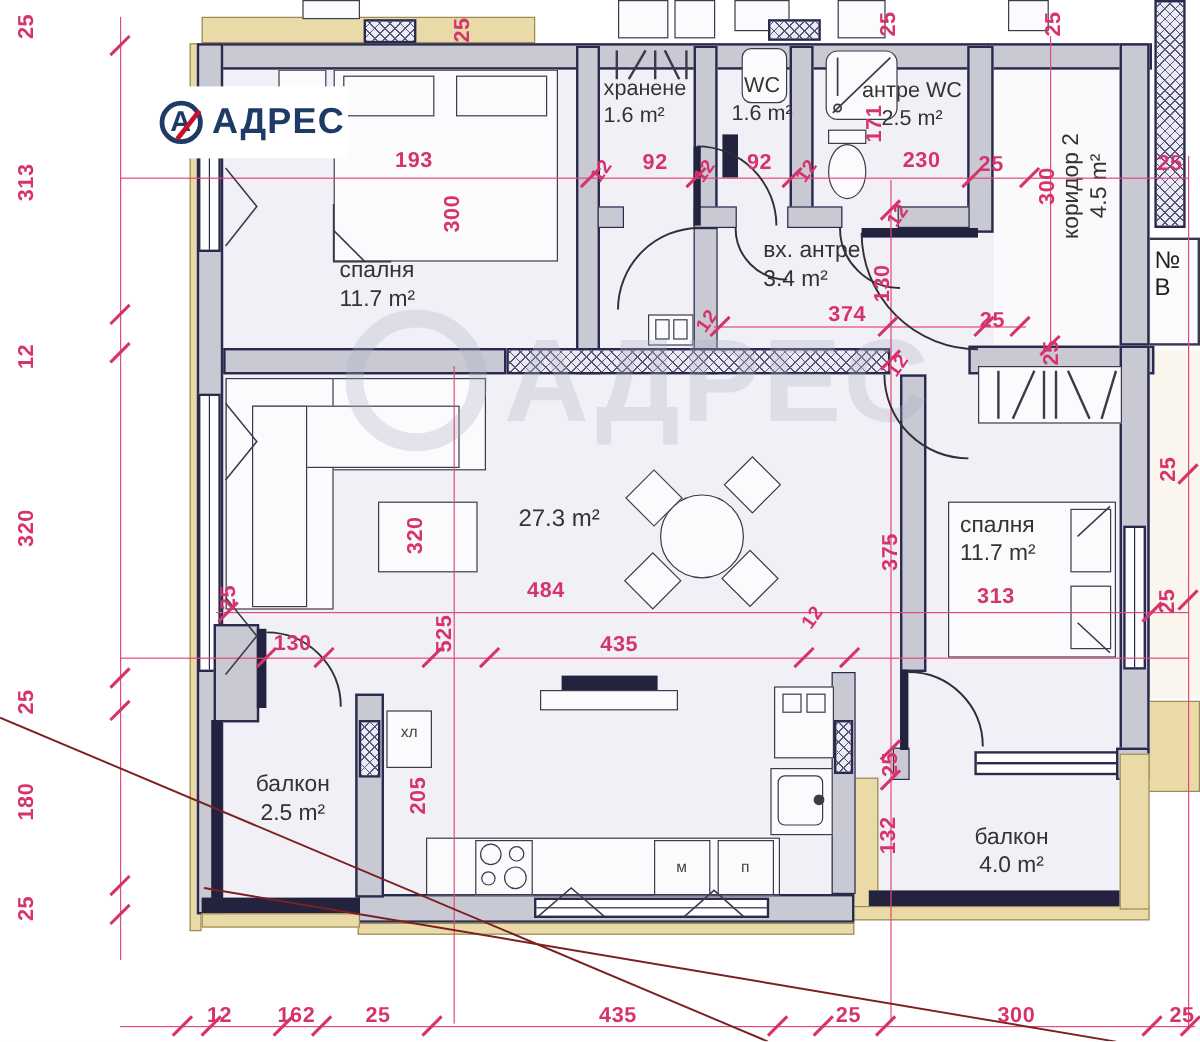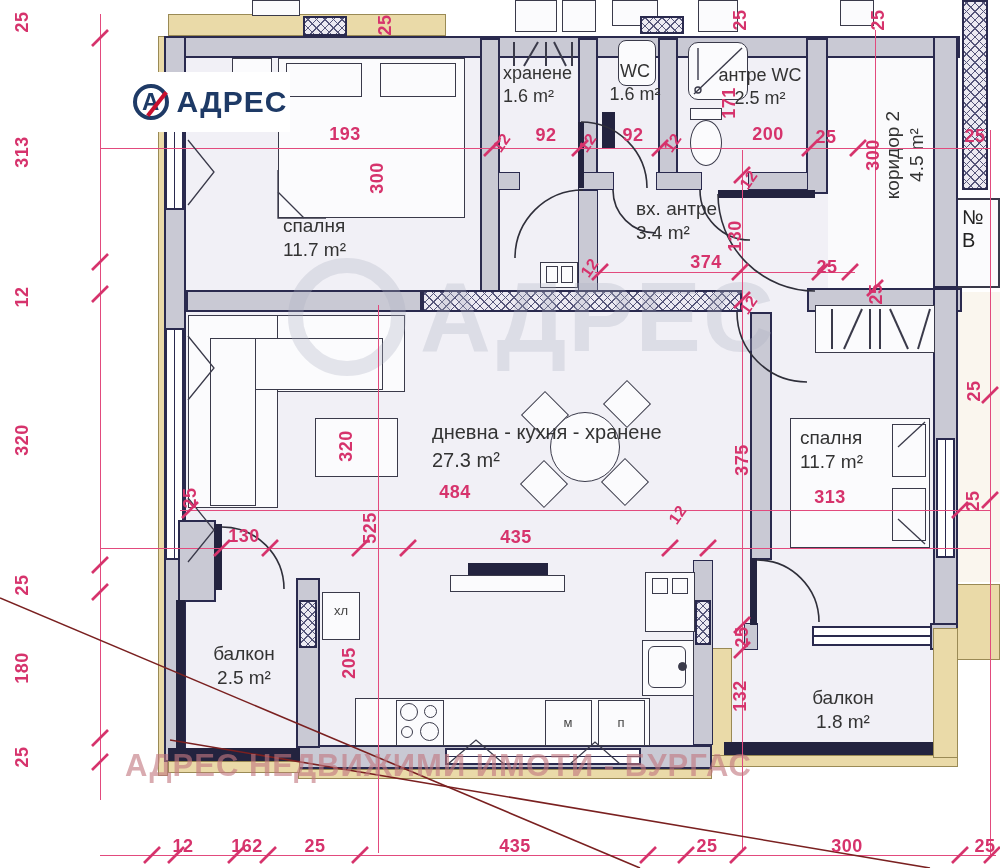--- a/index.html
+++ b/index.html
@@ -291,21 +291,21 @@
   <span class="dim v" style="left:22px;top:585px">25</span>
   <span class="dim v" style="left:22px;top:668px">180</span>
   <span class="dim v" style="left:22px;top:757px">25</span>
   <span class="dim v" style="left:385px;top:25px">25</span>
   <span class="dim" style="left:345px;top:134px">193</span>
   <span class="dim s" style="left:502px;top:143px">12</span>
   <span class="dim" style="left:546px;top:135px">92</span>
   <span class="dim s" style="left:588px;top:143px">12</span>
   <span class="dim" style="left:633px;top:135px">92</span>
   <span class="dim s" style="left:673px;top:143px">12</span>
-  <span class="dim" style="left:768px;top:134px">200</span>
+  <span class="dim" style="left:768px;top:134px">230</span>
   <span class="dim" style="left:826px;top:137px">25</span>
   <span class="dim" style="left:975px;top:136px">25</span>
   <span class="dim v" style="left:729px;top:103px">171</span>
   <span class="dim v" style="left:377px;top:178px">300</span>
   <span class="dim v" style="left:740px;top:20px">25</span>
   <span class="dim v" style="left:878px;top:20px">25</span>
   <span class="dim v" style="left:873px;top:155px">300</span>
   <span class="dim s" style="left:590px;top:268px">12</span>
   <span class="dim" style="left:706px;top:262px">374</span>
   <span class="dim v" style="left:735px;top:236px">130</span>
@@ -353,46 +353,44 @@
   </div>
   <div class="roomlbl" style="left:636px;top:197px">
     <span class="nm">вх. антре</span>
     <span class="ar">3.4 m²</span>
   </div>
   <div class="roomlbl" style="left:905px;top:155px;transform:translate(-50%,-50%) rotate(-90deg);text-align:center;width:160px">
     <span class="nm">коридор 2</span>
     <span class="ar">4.5 m²</span>
   </div>
   <div class="roomlbl" style="left:432px;top:418px;font-size:20px;line-height:28px">
-    <span class="nm">дневна - кухня - хранене</span>
     <span class="ar">27.3 m²</span>
   </div>
   <div class="roomlbl" style="left:800px;top:426px">
     <span class="nm">спалня</span>
     <span class="ar">11.7 m²</span>
   </div>
   <div class="roomlbl" style="left:198px;top:642px;text-align:center;width:92px">
     <span class="nm">балкон</span>
     <span class="ar">2.5 m²</span>
   </div>
   <div class="roomlbl" style="left:793px;top:686px;text-align:center;width:100px">
     <span class="nm">балкон</span>
-    <span class="ar">1.8 m²</span>
+    <span class="ar">4.0 m²</span>
   </div>
 
   <span class="applbl" style="left:341px;top:610px">хл</span>
   <span class="applbl" style="left:568px;top:722px">м</span>
   <span class="applbl" style="left:621px;top:722px">п</span>
 
 
   <div class="ghost">
     <div class="gc"></div>
     <div class="gt">АДРЕС</div>
   </div>
-  <div class="wm-bottom">АДРЕС НЕДВИЖИМИ ИМОТИ - БУРГАС</div>
 
   <div class="logo">
     <div class="mark">
         <i></i>
         <span>А</span>
       </div>
     <div class="txt">АДРЕС</div>
   </div>
 
 </div>

